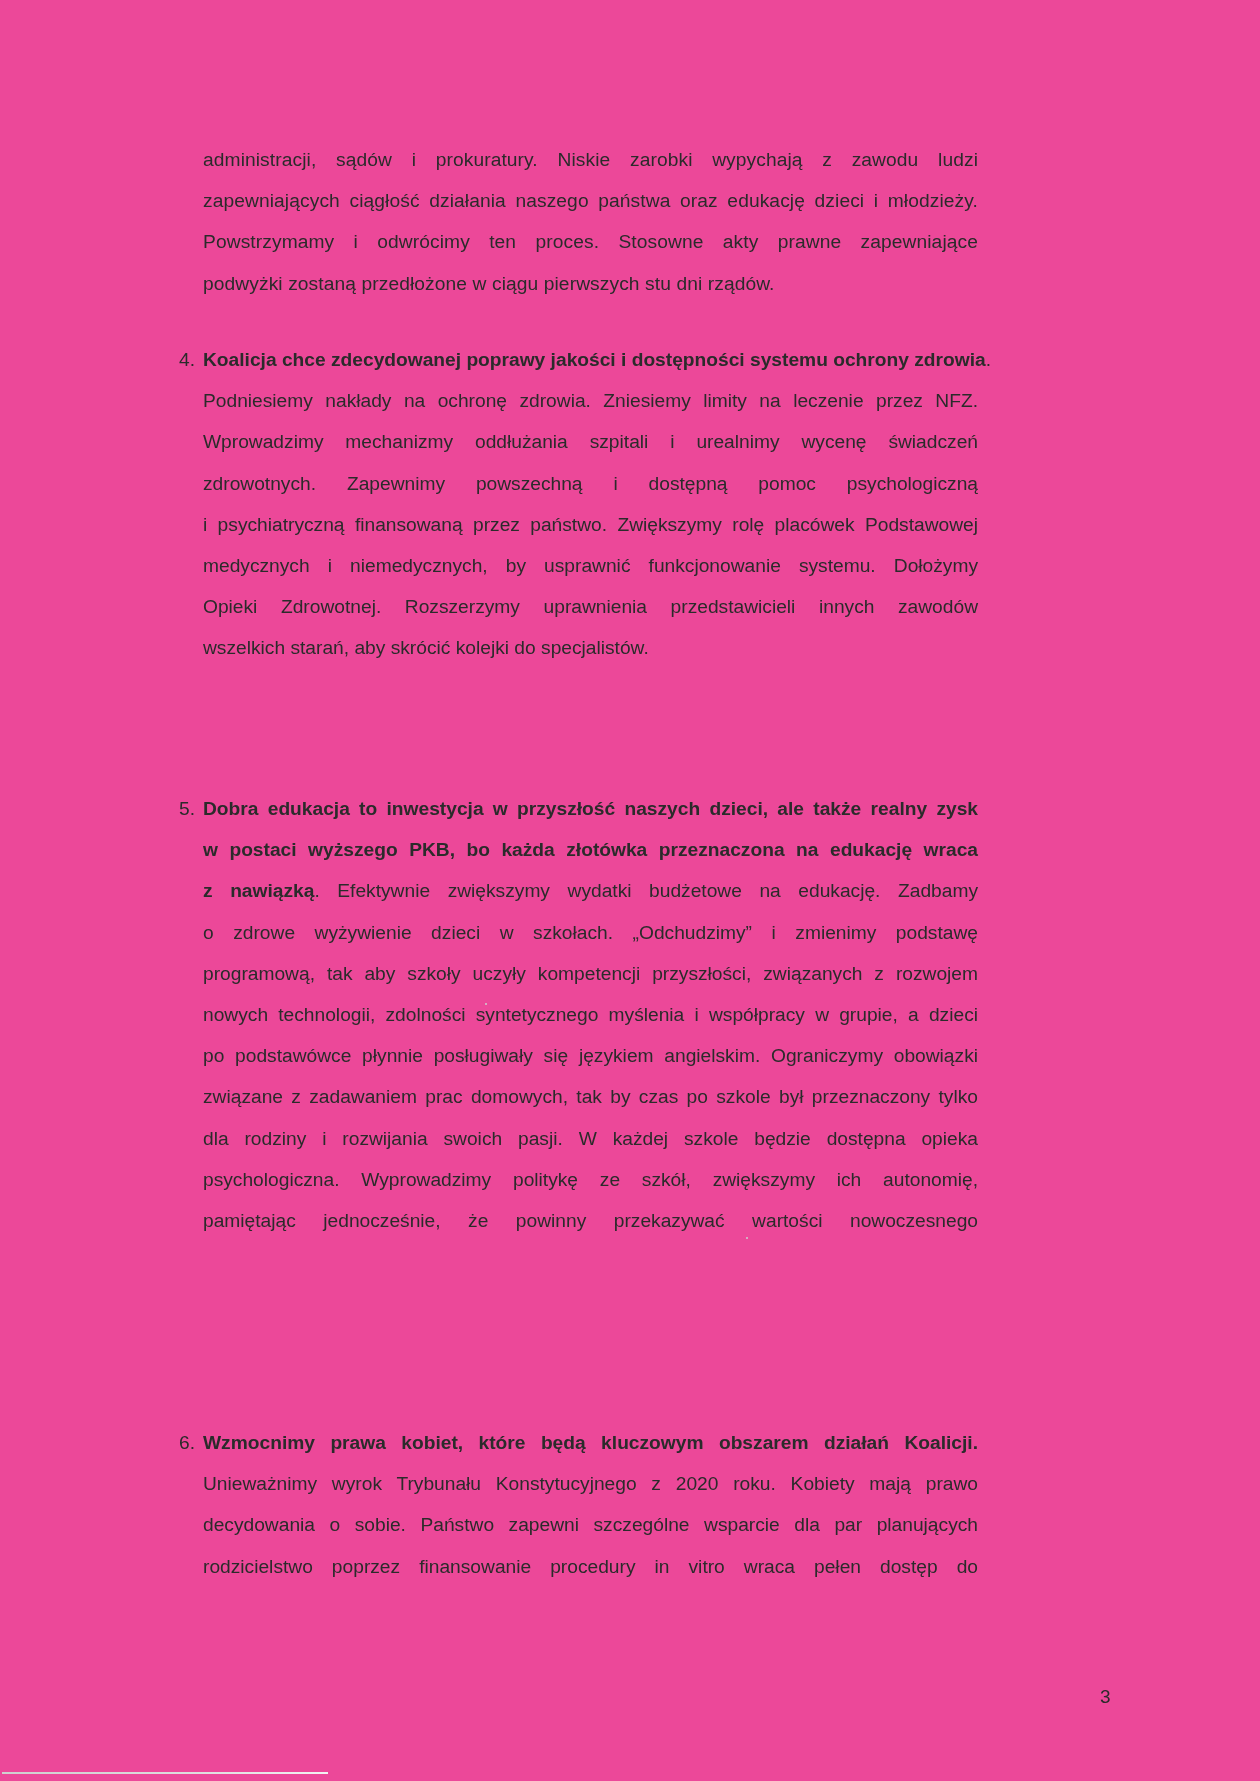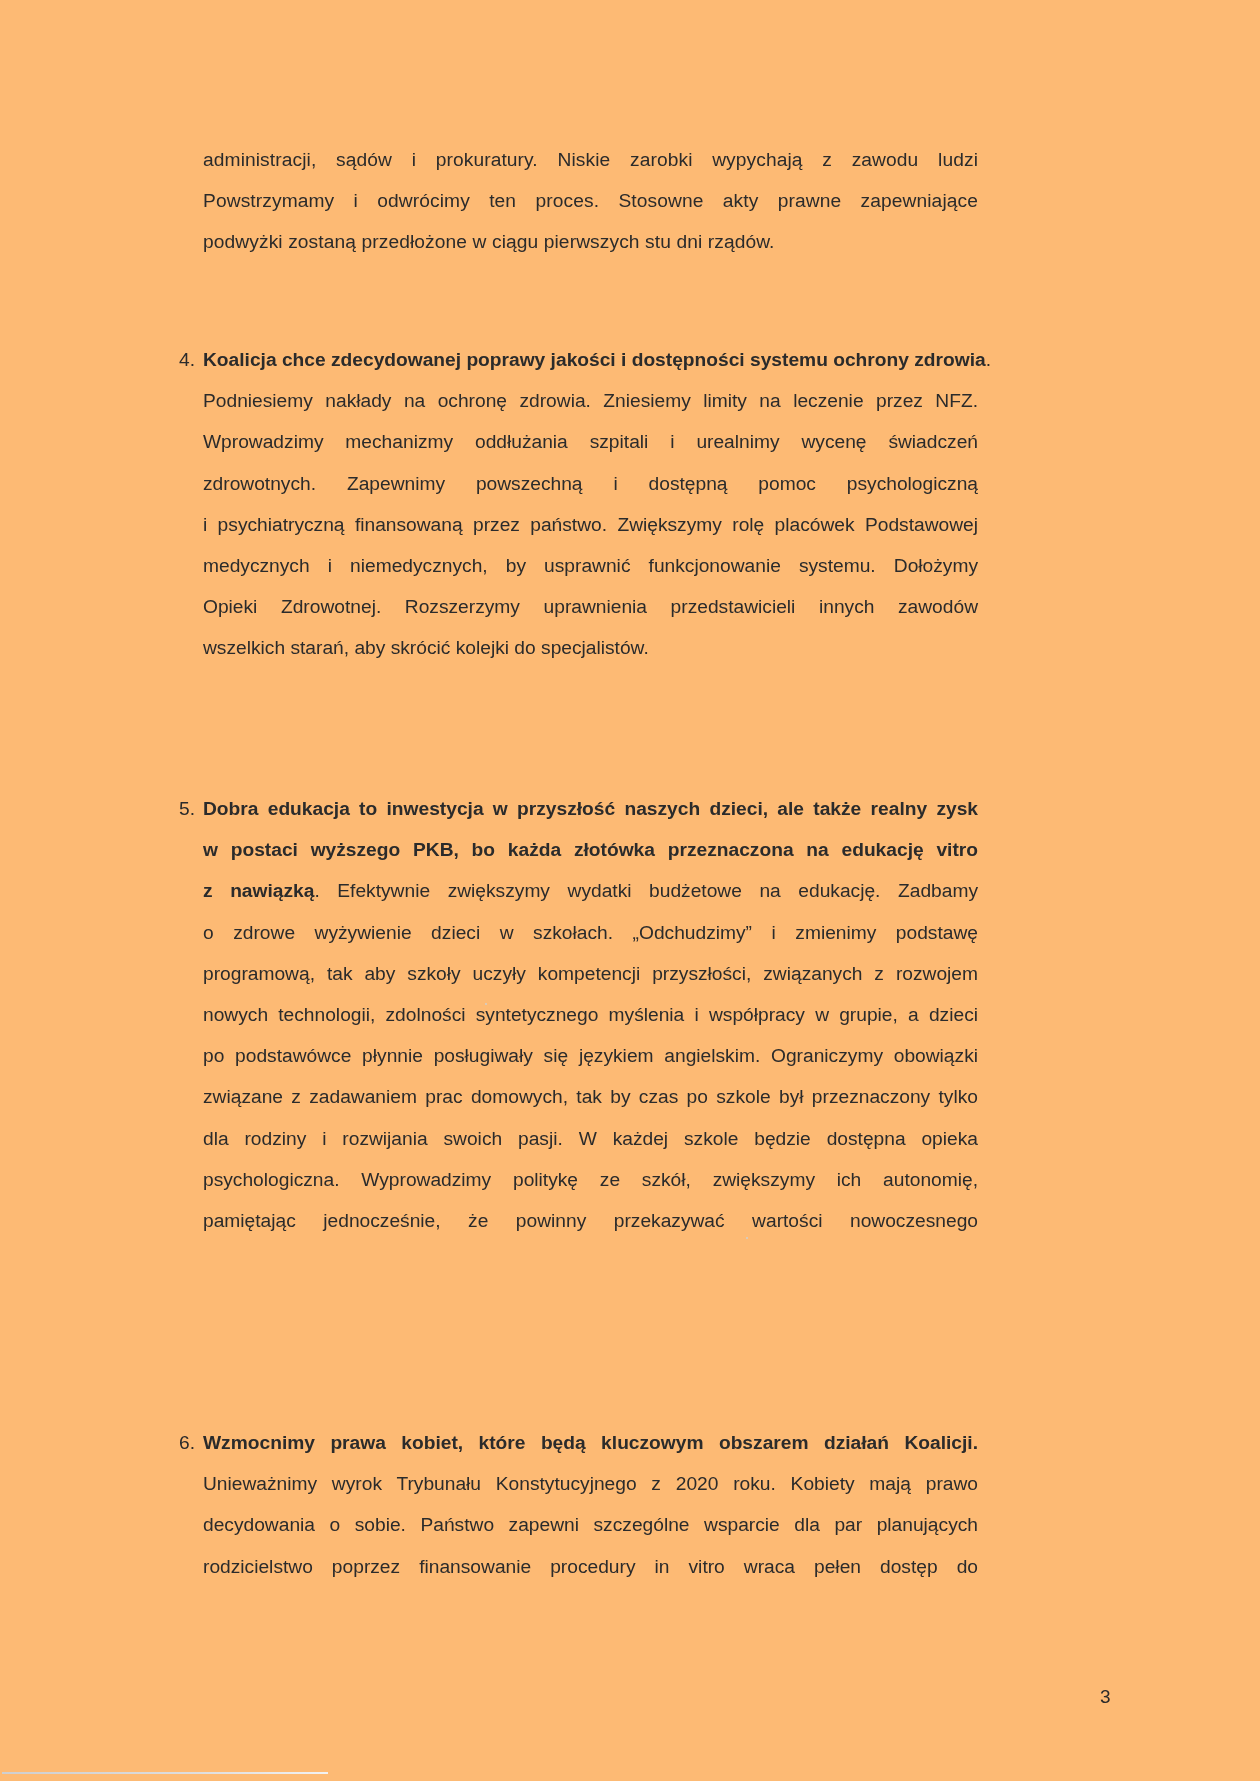--- a/index.html
+++ b/index.html
@@ -8,21 +8,21 @@
     height: 1781px;
     position: relative;
     overflow: hidden;
     font-family: "Liberation Sans", "DejaVu Sans", sans-serif;
     color: #2b2b2b;
   }
   .page {
     position: absolute;
     left: 0; top: 0;
     width: 1260px; height: 1781px;
-    background: #fdba74;
+    background: #ec4899;
   }
   .text-block {
     position: absolute;
     left: 203px;
     width: 775px;
     font-size: 19.2px;
     line-height: 41.2px;
     text-align: justify;
     letter-spacing: 0.1px;
   }
@@ -73,20 +73,21 @@
     border-radius: 1px;
   }
 </style>
 </head>
 <body>
 
 <div class="page">
 
   <div class="text-block" id="intro" style="top:139px;">
       <div class="line">administracji, sądów i prokuratury. Niskie zarobki wypychają z zawodu ludzi</div>
+      <div class="line">zapewniających ciągłość działania naszego państwa oraz edukację dzieci i młodzieży.</div>
       <div class="line">Powstrzymamy i odwrócimy ten proces. Stosowne akty prawne zapewniające</div>
       <div class="line last">podwyżki zostaną przedłożone w ciągu pierwszych stu dni rządów.</div>
     </div>
 
   <div class="item" id="item-0" style="top:339px;">
     <span class="item-number">4.</span>
     <div class="item-lines">
         <div class="line"><span class="bold">Koalicja chce zdecydowanej poprawy jakości i dostępności systemu ochrony zdrowia</span><span>.</span></div>
         <div class="line"><span>Podniesiemy nakłady na ochronę zdrowia. Zniesiemy limity na leczenie przez NFZ.</span></div>
         <div class="line"><span>Wprowadzimy mechanizmy oddłużania szpitali i urealnimy wycenę świadczeń</span></div>
@@ -95,21 +96,21 @@
         <div class="line"><span>medycznych i niemedycznych, by usprawnić funkcjonowanie systemu. Dołożymy</span></div>
         <div class="line"><span>Opieki Zdrowotnej. Rozszerzymy uprawnienia przedstawicieli innych zawodów</span></div>
         <div class="line last"><span>wszelkich starań, aby skrócić kolejki do specjalistów.</span></div>
       </div>
   </div>
 
   <div class="item" id="item-1" style="top:788px;">
     <span class="item-number">5.</span>
     <div class="item-lines">
         <div class="line"><span class="bold">Dobra edukacja to inwestycja w przyszłość naszych dzieci, ale także realny zysk</span></div>
-        <div class="line"><span class="bold">w postaci wyższego PKB, bo każda złotówka przeznaczona na edukację vitro</span></div>
+        <div class="line"><span class="bold">w postaci wyższego PKB, bo każda złotówka przeznaczona na edukację wraca</span></div>
         <div class="line"><span class="bold">z nawiązką</span><span>. Efektywnie zwiększymy wydatki budżetowe na edukację. Zadbamy</span></div>
         <div class="line"><span>o zdrowe wyżywienie dzieci w szkołach. „Odchudzimy” i zmienimy podstawę</span></div>
         <div class="line"><span>programową, tak aby szkoły uczyły kompetencji przyszłości, związanych z rozwojem</span></div>
         <div class="line"><span>nowych technologii, zdolności syntetycznego myślenia i współpracy w grupie, a dzieci</span></div>
         <div class="line"><span>po podstawówce płynnie posługiwały się językiem angielskim. Ograniczymy obowiązki</span></div>
         <div class="line"><span>związane z zadawaniem prac domowych, tak by czas po szkole był przeznaczony tylko</span></div>
         <div class="line"><span>dla rodziny i rozwijania swoich pasji. W każdej szkole będzie dostępna opieka</span></div>
         <div class="line"><span>psychologiczna. Wyprowadzimy politykę ze szkół, zwiększymy ich autonomię,</span></div>
         <div class="line"><span>pamiętając jednocześnie, że powinny przekazywać wartości nowoczesnego</span></div>
       </div>

